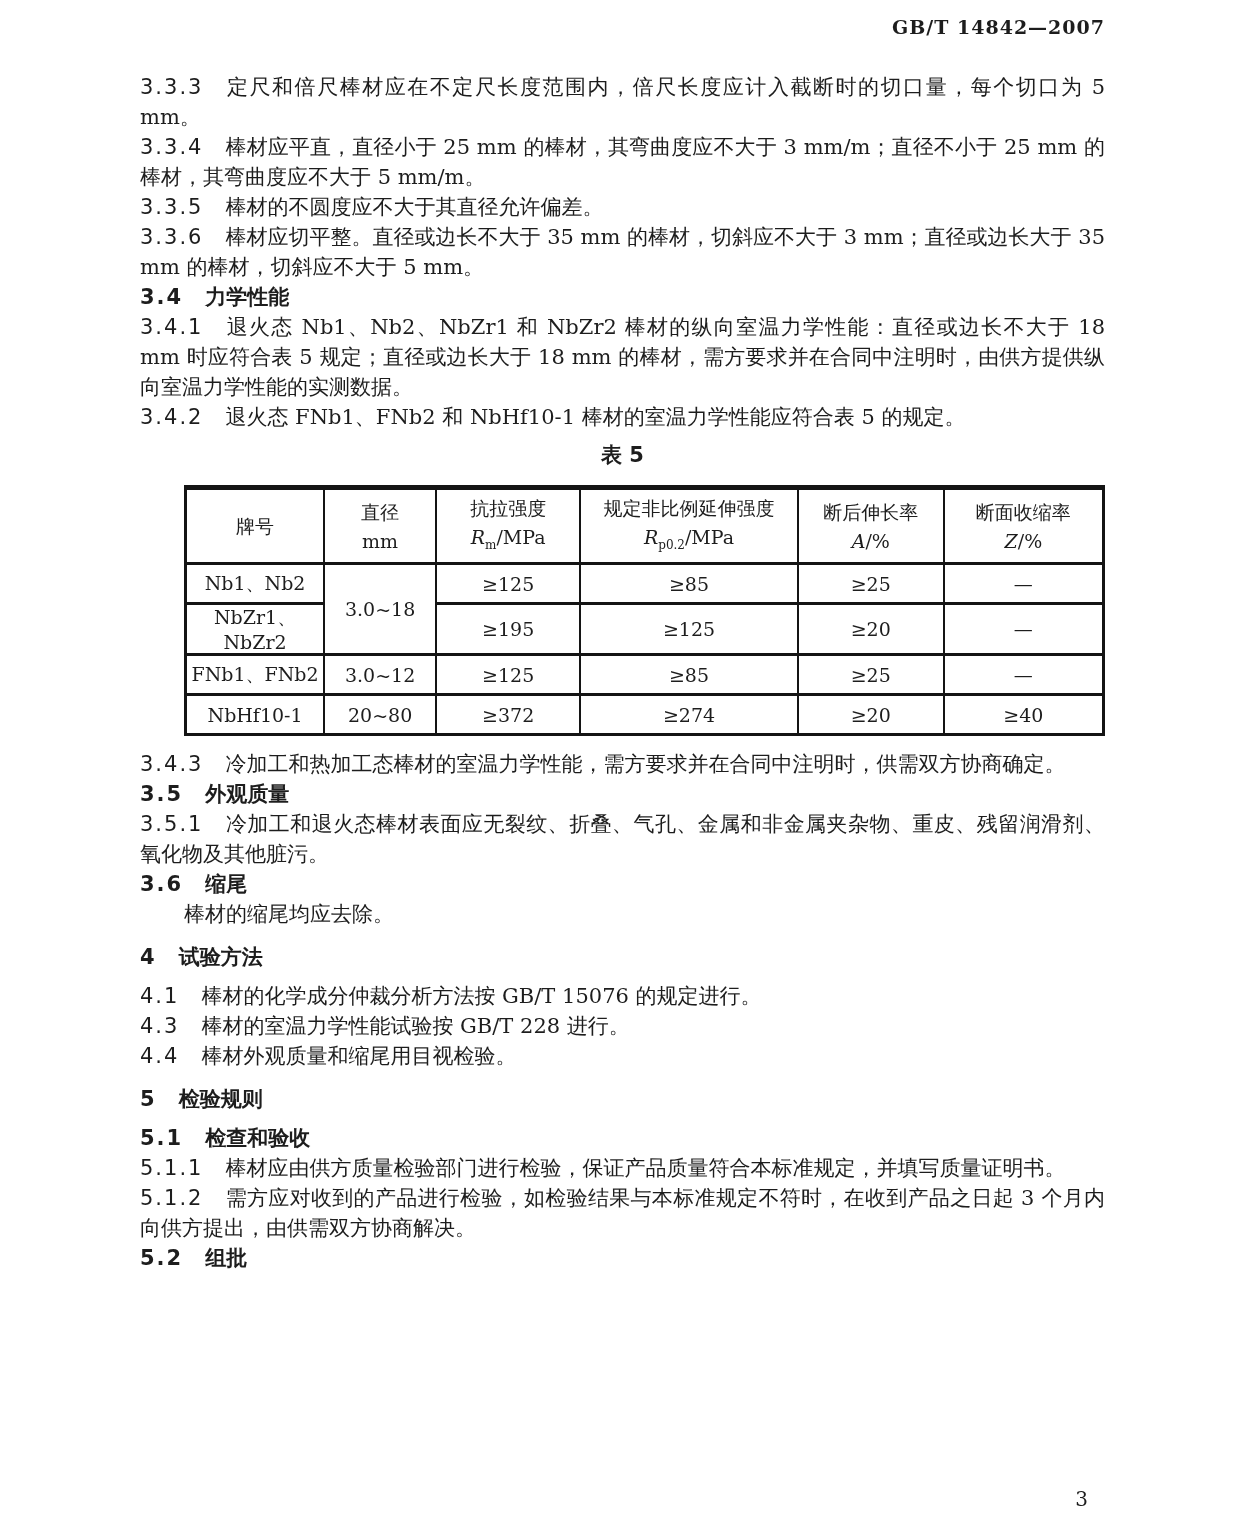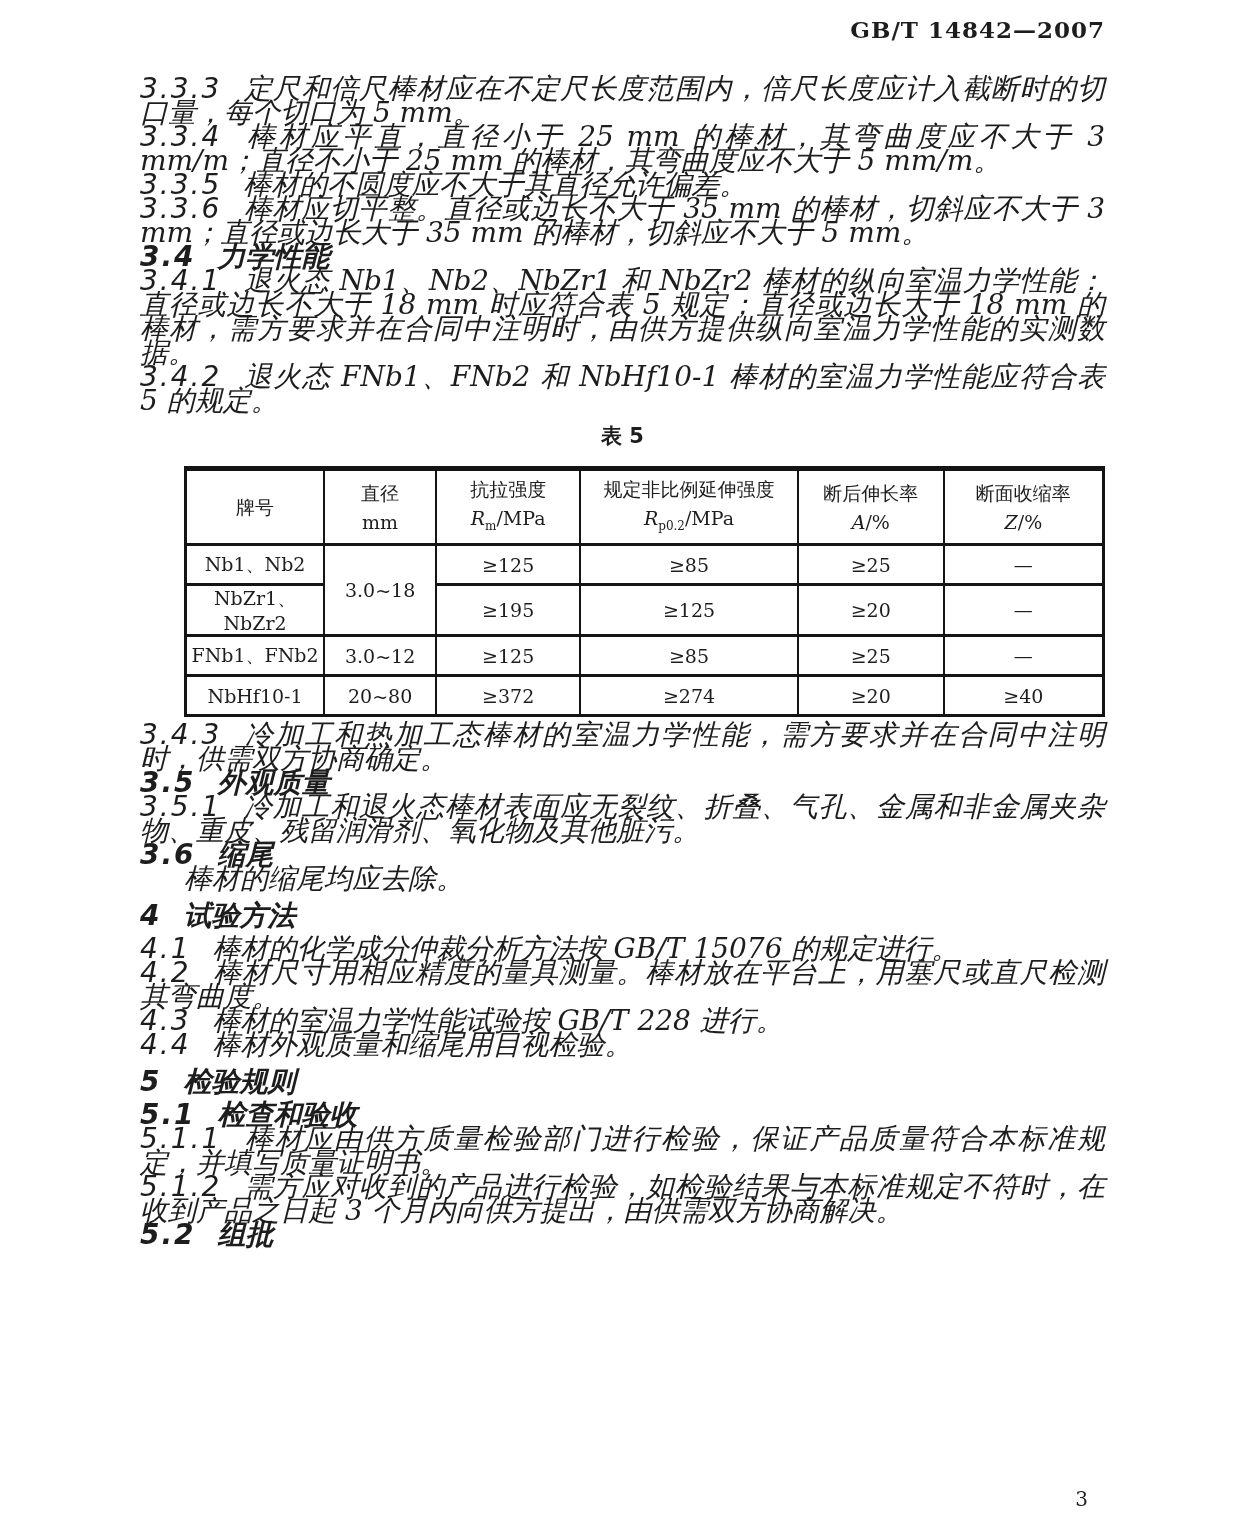--- a/index.html
+++ b/index.html
@@ -11,32 +11,31 @@
     background: #ffffff;
     box-sizing: border-box;
     padding: 16px 135px 0 140px;
     color: #1d1d1d;
     font-family: "DejaVu Serif", "Liberation Serif", serif;
     overflow: hidden;
   }
   .doc-header {
     text-align: right;
     font-weight: bold;
-    font-size: 23px;
+    font-size: 19px;
     letter-spacing: 1px;
     margin: 0 0 34px 0;
     font-family: "DejaVu Serif", "Liberation Serif", serif;
   }
   p.clause {
     margin: 0;
-    font-size: 28px;
-    line-height: 24px;
+    font-size: 21px;
+    line-height: 30px;
     text-align: justify;
     text-justify: inter-ideograph;
-    font-style: italic;
   }
   p.clause .num {
     font-family: "DejaVu Sans", "Liberation Sans", sans-serif;
     letter-spacing: 2px;
     margin-right: 22px;
   }
   p.heading {
     font-weight: bold;
     font-family: "DejaVu Sans", "Liberation Sans", sans-serif;
   }
@@ -49,21 +48,21 @@
   }
   p.plain { text-indent: 44px; }
 
   .tbl-title {
     text-align: center;
     font-weight: bold;
     font-size: 21px;
     font-family: "DejaVu Sans", "Liberation Sans", sans-serif;
     margin: 9px 0 16px 0;
   }
-  .tbl-wrap { margin-bottom: 6px; padding-left: 44px; }
+  .tbl-wrap { margin-bottom: 13px; padding-left: 44px; }
   table.spec {
     width: 100%;
     border-collapse: collapse;
     table-layout: fixed;
     font-size: 19px;
     color: #1d1d1d;
   }
   table.spec { border: 3px solid #141414; border-top-width: 5px; }
   table.spec th, table.spec td {
     border: 2px solid #141414;
@@ -188,21 +187,20 @@
 
   <p class="clause"><span class="num">3.5.1</span><span>冷加工和退火态棒材表面应无裂纹、折叠、气孔、金属和非金属夹杂物、重皮、残留润滑剂、氧化物及其他脏污。</span></p>
 
   <p class="clause heading"><span class="num">3.6</span><span>缩尾</span></p>
 
   <p class="clause plain"><span>棒材的缩尾均应去除。</span></p>
 
   <p class="clause chapter"><span class="num">4</span><span>试验方法</span></p>
 
   <p class="clause"><span class="num">4.1</span><span>棒材的化学成分仲裁分析方法按 GB/T 15076 的规定进行。</span></p>
-  <p class="clause"><span class="num">4.2</span><span>棒材尺寸用相应精度的量具测量。棒材放在平台上，用塞尺或直尺检测其弯曲度。</span></p>
   <p class="clause"><span class="num">4.3</span><span>棒材的室温力学性能试验按 GB/T 228 进行。</span></p>
   <p class="clause"><span class="num">4.4</span><span>棒材外观质量和缩尾用目视检验。</span></p>
 
   <p class="clause chapter"><span class="num">5</span><span>检验规则</span></p>
 
   <p class="clause heading"><span class="num">5.1</span><span>检查和验收</span></p>
 
   <p class="clause"><span class="num">5.1.1</span><span>棒材应由供方质量检验部门进行检验，保证产品质量符合本标准规定，并填写质量证明书。</span></p>
   <p class="clause"><span class="num">5.1.2</span><span>需方应对收到的产品进行检验，如检验结果与本标准规定不符时，在收到产品之日起 3 个月内向供方提出，由供需双方协商解决。</span></p>
 

